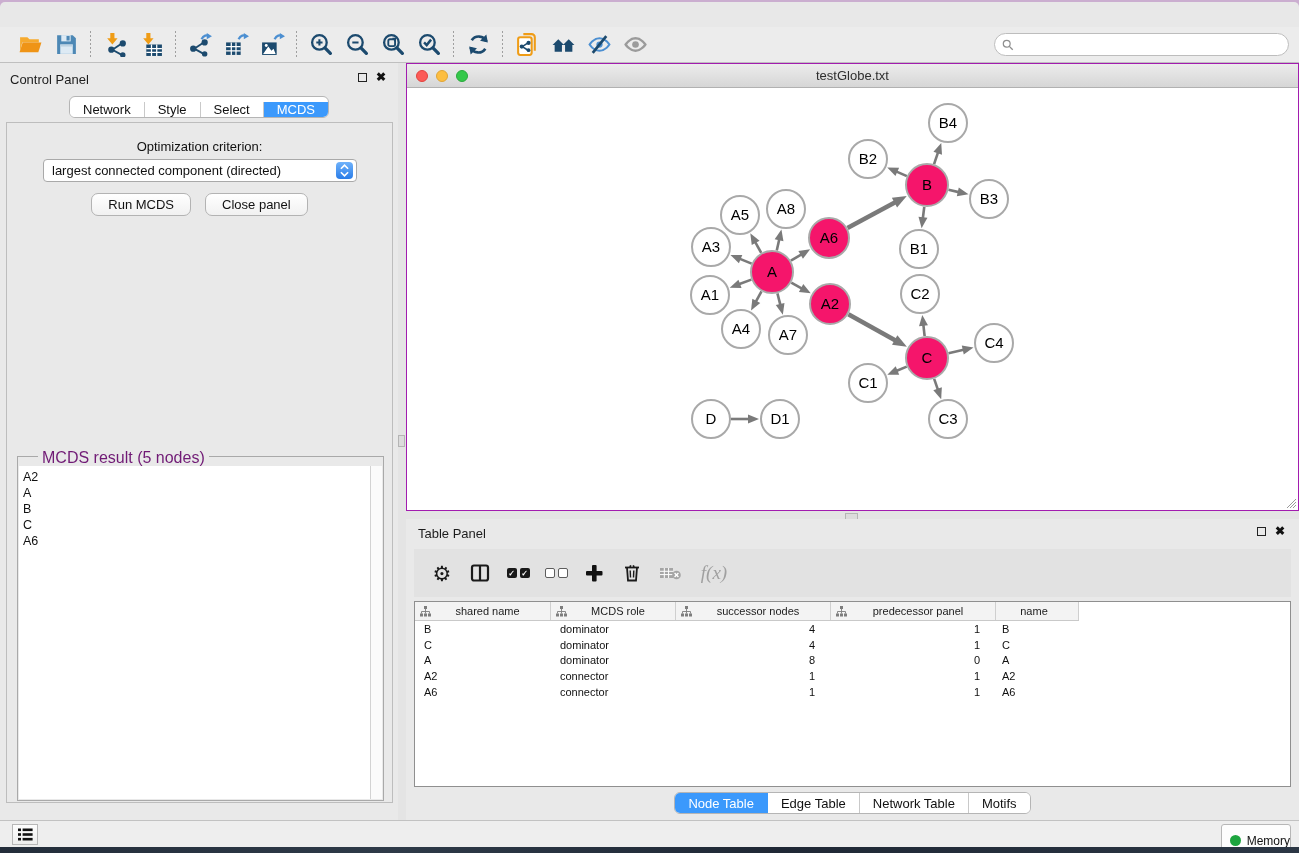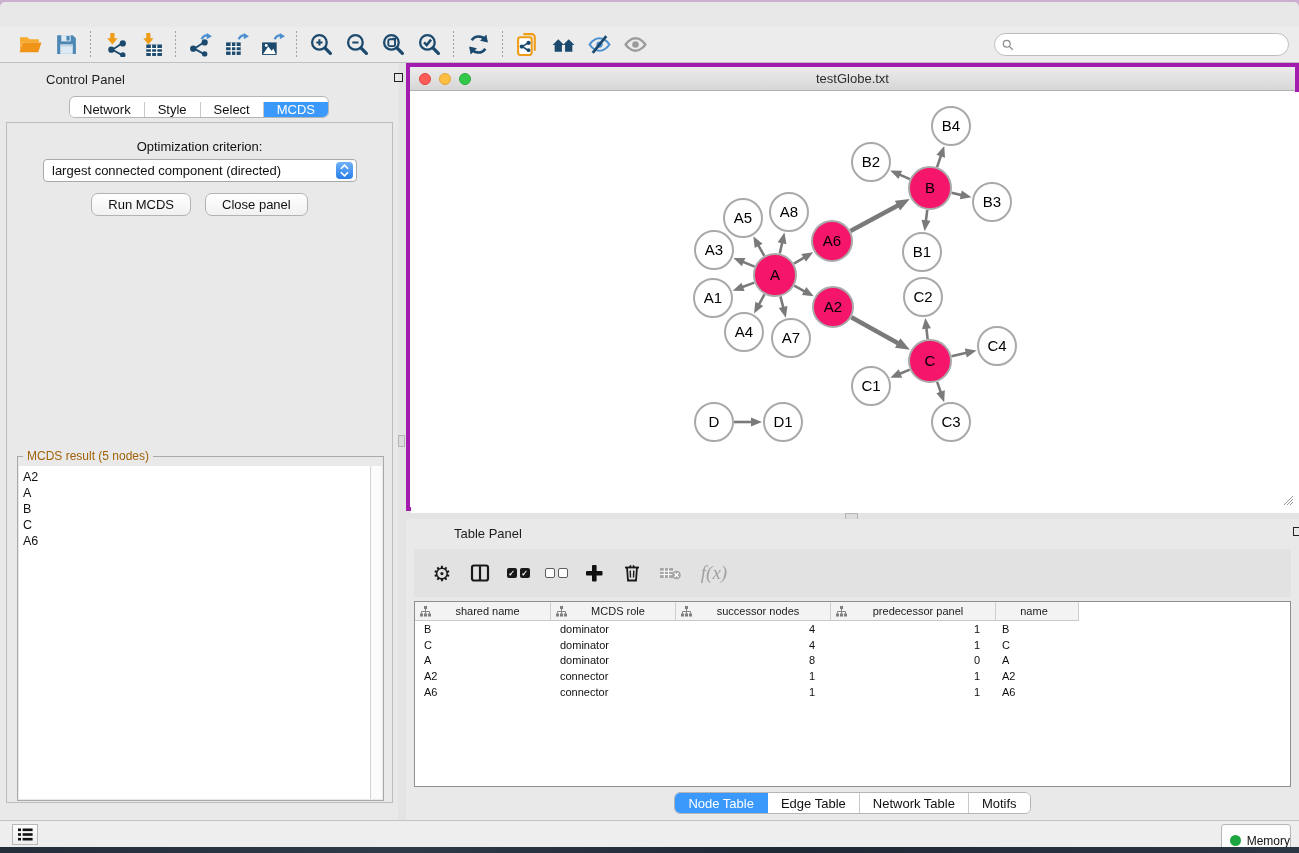--- a/index.html
+++ b/index.html
@@ -32,21 +32,21 @@
   .search-box { width:295px; height:23px; border:1px solid #bdbdbd; border-radius:12px; background:#fff;
     display:flex; align-items:center; padding-left:7px; }
   .search-box input { border:none; outline:none; flex:1; font-size:12px; background:transparent; height:18px; }
   .mag { width:12px; height:12px; margin-right:4px; }
 
   
   .main { position:absolute; left:0; top:61px; width:100%; height:757px; background:#e4e4e4; }
 
   
   .cpanel { position:absolute; left:0; top:0; width:398px; height:100%; background:#e9e9e9; }
-  .panel-head { position:absolute; left:0; top:8px; width:100%; height:18px;margin-left:36px; }
+  .panel-head { position:absolute; left:0; top:8px; width:100%; height:18px; }
   .panel-title { position:absolute; left:10px; top:1px; font-size:13px; color:#1d1d1d; }
   .panel-icons { position:absolute; right:12px; top:1px; display:flex; gap:9px; align-items:center; }
   .float-box { width:9px; height:9px; border:1.5px solid #222; background:transparent; }
   .close-x { font-size:12px; font-weight:bold; color:#111; line-height:10px; }
 
   .segtabs { display:flex; border:1px solid #b5b5b5; border-radius:6px; background:#fff; overflow:hidden; height:22px; }
   .seg { padding:0 13px; font-size:13px; color:#111; display:flex; align-items:center; border-right:1px solid #c9c9c9; background:#fff; }
   .seg:last-child { border-right:none; }
   .seg.active { background:#3b99fc; color:#fff; border-right-color:#3b99fc; }
   .cp-tabs { position:absolute; left:50%; transform:translateX(-50%); top:33px;align-items:flex-end; }
@@ -59,32 +59,32 @@
   .cp-select .sel-text { flex:1; font-size:13px; color:#111; padding-left:8px; white-space:nowrap; }
   .stepper { width:17px; height:17px; margin-right:3px; border-radius:4px;
     background:linear-gradient(#6fb2fb,#2a7de8); display:flex; flex-direction:column;
     align-items:center; justify-content:center; gap:1px; }
   .stepper svg { width:9px; height:6px; }
   .cp-buttons { position:absolute; left:0; width:100%; top:70px; display:flex; justify-content:center; gap:14px; }
   .btn { height:23px; padding:8px 16px; font-size:13px; color:#111; background:linear-gradient(#ffffff,#f1f1f1);
     border:1px solid #b3b3b3; border-radius:7px; display:flex; align-items:center; }
 
   .fieldset { position:absolute; left:10px; top:333px; width:367px; height:345px; border:1px solid #a9a9a9; }
-  .legend { position:absolute; left:5px; top:-8px; background:#e9e9e9; padding:0 4px; font-size:12px; color:#a16207; }
+  .legend { position:absolute; left:20px; top:-8px; background:#e9e9e9; padding:0 4px; font-size:16px; color:#701a75; }
   .mcds-list { position:absolute; left:1px; top:9px; right:13px; bottom:1px; background:#fff; padding:3px 0 0 4px; }
   .mcds-item { font-size:12.5px; color:#111; line-height:16px; }
   .list-scroll { position:absolute; top:9px; right:1px; bottom:1px; width:12px; background:#fbfbfb; border-left:1px solid #d3d3d3; }
 
   
   .v-split-handle { position:absolute; left:398px; top:372px; width:7px; height:12px; background:#dcdcdc; border:1px solid #b5b5b5; }
   .h-split-handle { position:absolute; left:845px; top:450px; width:13px; height:7px; background:#dcdcdc; border:1px solid #b5b5b5; }
 
   
   .netwin { position:absolute; left:406px; top:0px; width:893px; height:448px; background:#fff;
-    border:4px solid #a21caf; }
+    border:1px solid #a21caf; }
   .net-titlebar { position:absolute; left:0; top:0; width:100%; height:24px;
     background:linear-gradient(#ececec,#d6d6d6); border-bottom:1px solid #b1b1b1; }
   .net-title { position:absolute; left:0; right:0; top:4px; text-align:center; font-size:13px; color:#2e2e2e; }
   .net-canvas { position:absolute; left:1px; top:25px; width:889px; height:421px; background:#fff; }
   .resize-grip { position:absolute; right:2px; bottom:2px; width:12px; height:12px; }
 
   
   .tpanel { position:absolute; left:406px; top:456px; width:893px; height:301px; background:#e9e9e9; }
   .tp-toolbar { position:absolute; left:8px; top:30px; width:877px; height:48px; background:#e2e2e2;
     display:flex; align-items:center; padding-left:12px; gap:6px; }

